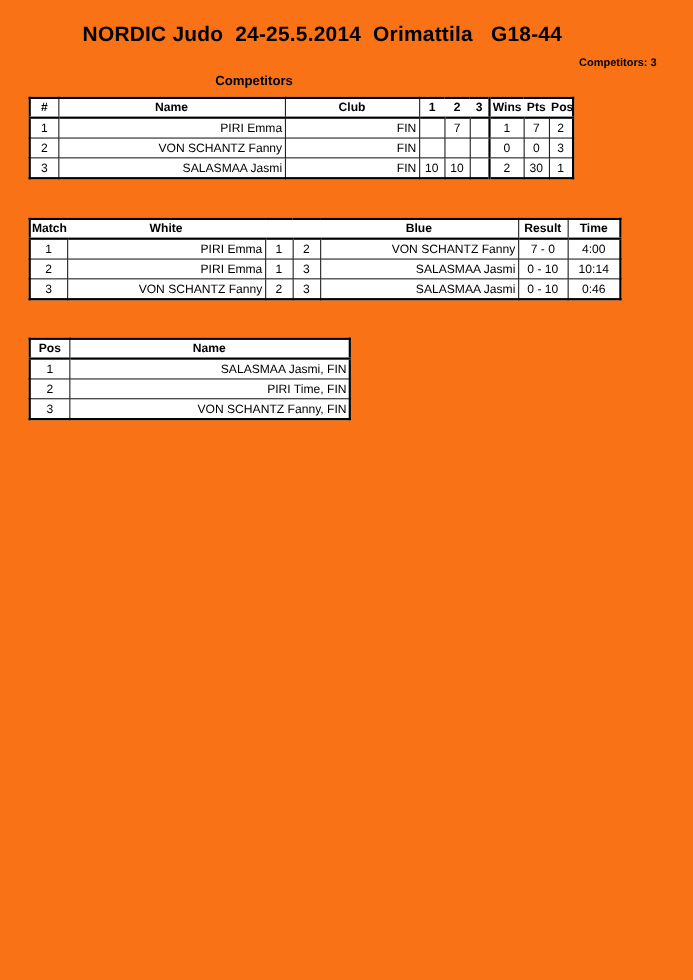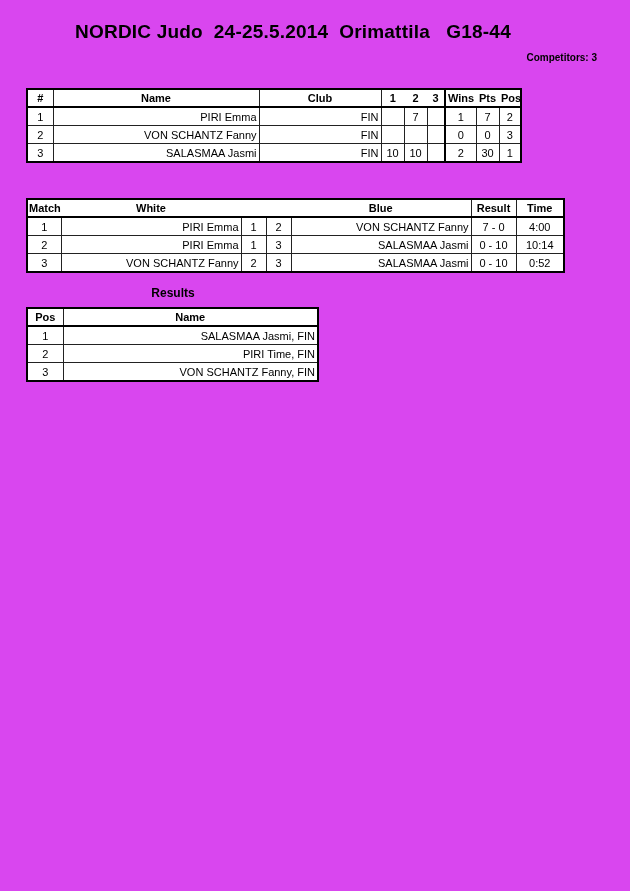--- a/index.html
+++ b/index.html
@@ -1,17 +1,17 @@
 <!DOCTYPE html>
 <html><head>
 <meta charset="utf-8">
 <style>
   html, body { margin:0; padding:0; background:#fff; }
   .page {
-    position:relative; width:630px; height:891px; background:#d946ef;
+    position:relative; width:630px; height:891px; background:#f97316;
     font-family:"Liberation Sans", sans-serif; color:#000; overflow:hidden;
   }
   .main-title {
     position:absolute; top:21px; left:0; width:586px; text-align:center;
     font-size:19px; font-weight:bold; white-space:pre; letter-spacing:0.2px;
   }
   .count-label {
     position:absolute; top:52px; right:33px; font-size:10px; font-weight:bold;
   }
   .sec-heading {
@@ -44,20 +44,21 @@
   th.match-h { text-align:left; padding-left:1px !important; overflow:visible; }
 </style>
 </head>
 <body>
 
 <div class="page">
 
   <div class="main-title">NORDIC Judo  24-25.5.2014  Orimattila   G18-44</div>
   <div class="count-label">Competitors: 3</div>
 
+  <div class="sec-heading" id="competitors-heading">Competitors</div>
 
   <table class="grid" id="competitors-table">
     <colgroup>
       <col style="width:26px">
         <col style="width:206px">
         <col style="width:122px">
       <col style="width:23px">
         <col style="width:23px">
         <col style="width:18px">
       <col style="width:31px">
@@ -155,26 +156,25 @@
         <td class="c">0 - 10</td>
         <td class="c">10:14</td>
       </tr>
       <tr>
         <td class="c">3</td>
         <td class="l">VON SCHANTZ Fanny</td>
         <td class="c">2</td>
         <td class="c">3</td>
         <td class="l">SALASMAA Jasmi</td>
         <td class="c">0 - 10</td>
-        <td class="c">0:52</td>
+        <td class="c">0:46</td>
       </tr>
     </tbody>
   </table>
 
-  <div class="sec-heading" id="results-heading">Results</div>
 
   <table class="grid" id="results-table">
     <colgroup>
       <col style="width:36px">
         <col style="width:255px">
     </colgroup>
     <thead>
       <tr>
         <th>Pos</th>
         <th>Name</th>

